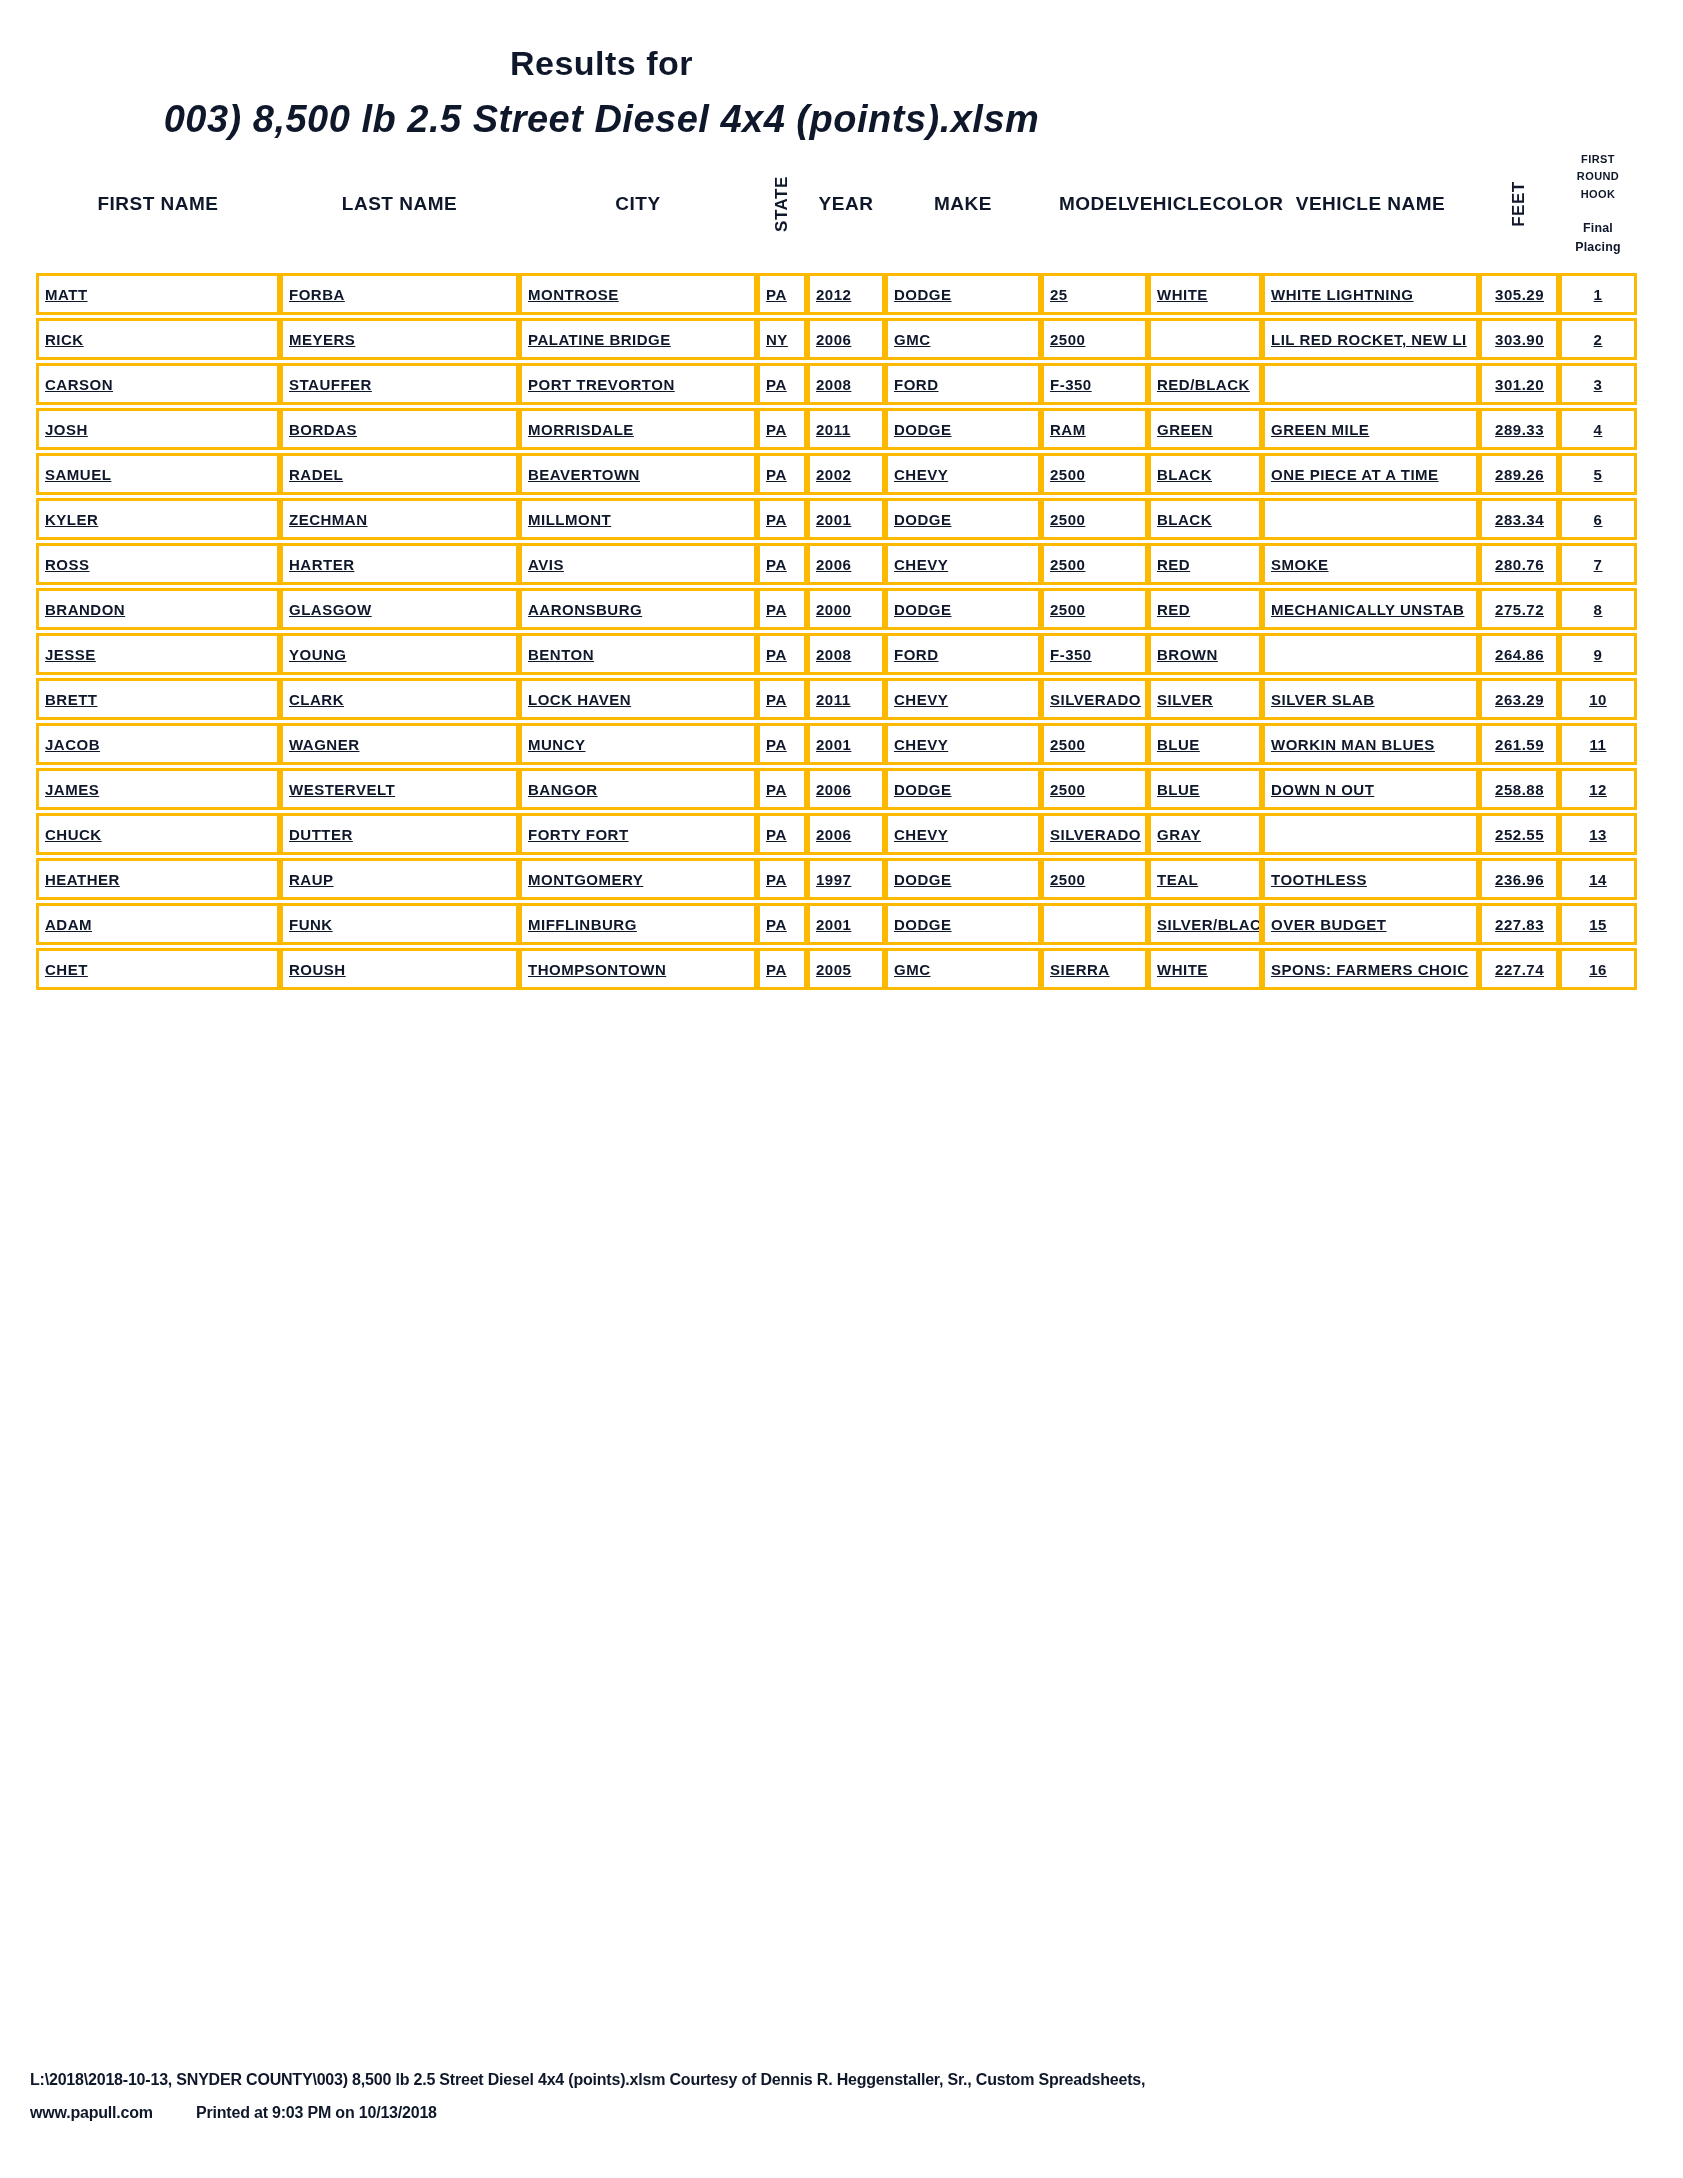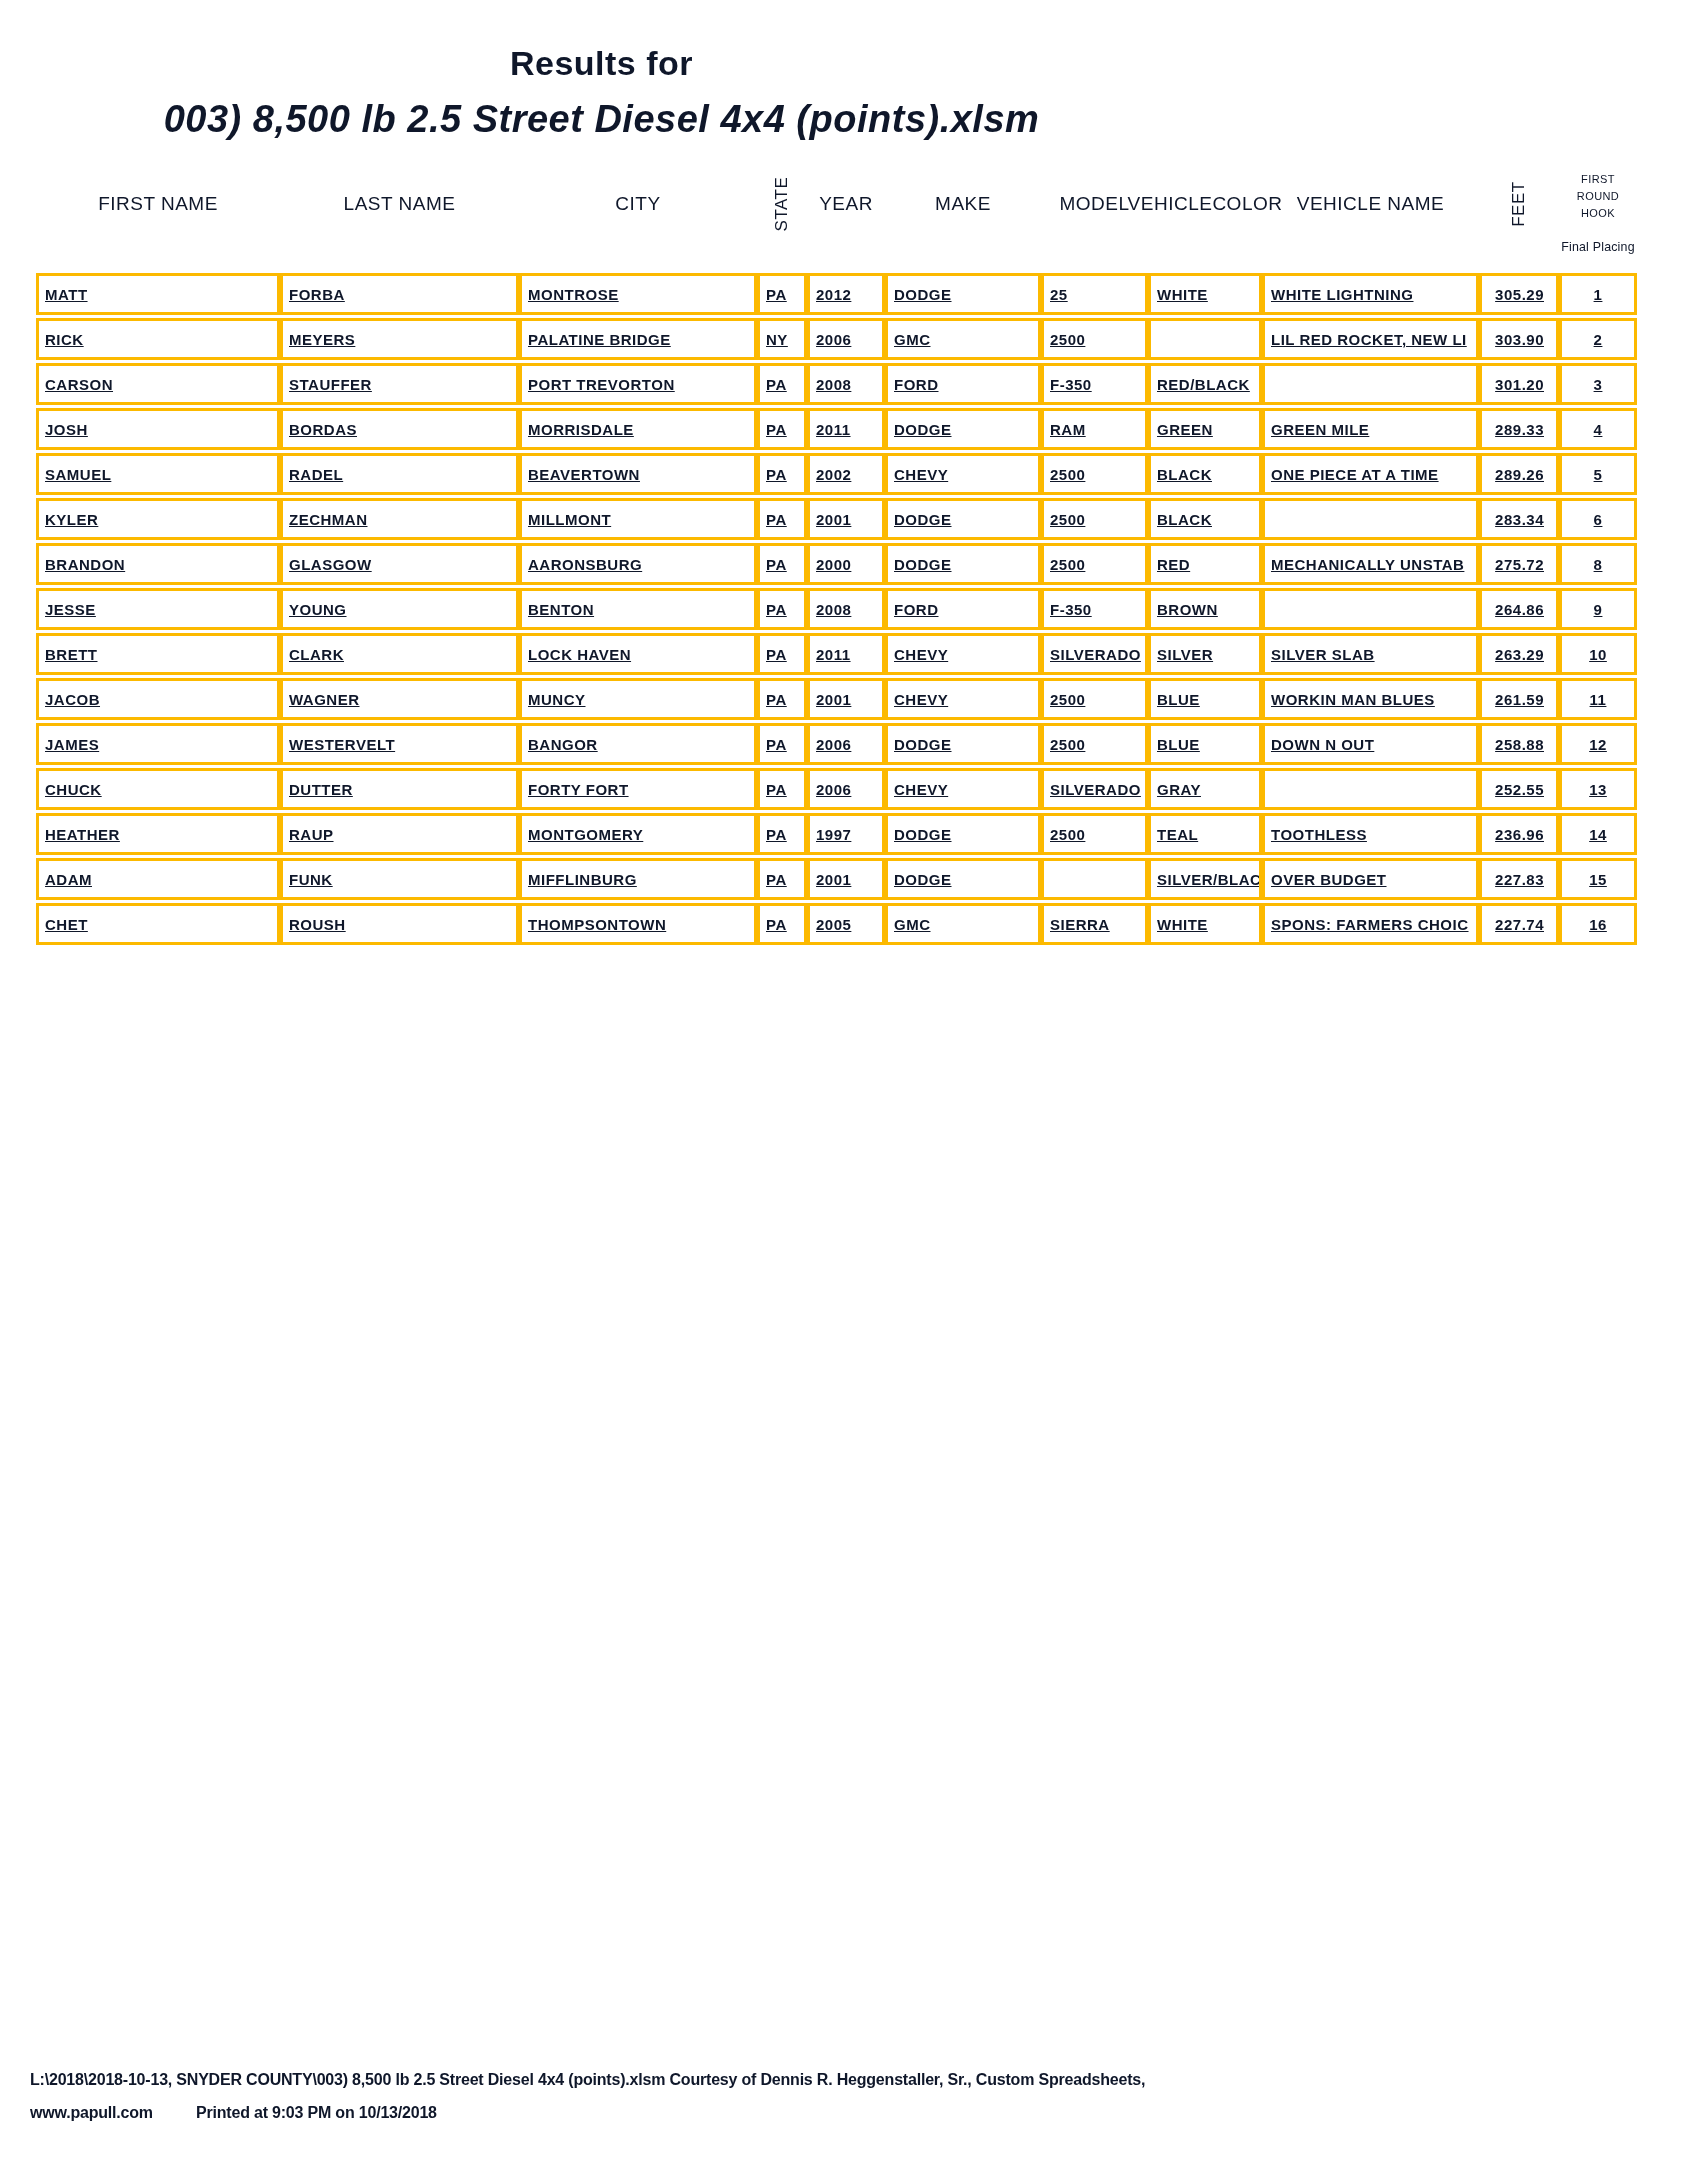--- a/index.html
+++ b/index.html
@@ -26,21 +26,21 @@
 
   .header {
     position: absolute;
     left: 36px; top: 137px;
     width: 1600px; height: 134px;
     display: grid;
     grid-template-columns: 244px 239px 238px 50px 78px 156px 107px 114px 217px 80px 78px;
   }
   .hcell {
     display: flex; align-items: center; justify-content: center;
-    font-weight: normal; font-size: 19px; letter-spacing: 0.5px;
+    font-weight: bold; font-size: 19px; letter-spacing: 0.5px;
     text-align: center; line-height: 1.3;
   }
   .hcell.stack { flex-direction: row; }
   .hcell.rot span { transform: rotate(-90deg); white-space: nowrap; font-size: 17px; }
   .hcell.placing {
     flex-direction: column; justify-content: flex-end;
     padding-bottom: 14px; line-height: 1.55;
   }
   .hcell.placing .ph1 { font-size: 11px; letter-spacing: 0.4px; }
   .hcell.placing .ph2 { font-size: 12.4px; letter-spacing: 0.2px; margin-top: 16px; }
@@ -208,20 +208,33 @@
       <td>PA</td>
       <td>2001</td>
       <td>DODGE</td>
       <td>2500</td>
       <td>BLACK</td>
       <td></td>
       <td class="num">283.34</td>
       <td class="ctr">6</td>
     </tr>
 
+    <tr>
+      <td>ROSS</td>
+      <td>HARTER</td>
+      <td>AVIS</td>
+      <td>PA</td>
+      <td>2006</td>
+      <td>CHEVY</td>
+      <td>2500</td>
+      <td>RED</td>
+      <td>SMOKE</td>
+      <td class="num">280.76</td>
+      <td class="ctr">7</td>
+    </tr>
 
     <tr>
       <td>BRANDON</td>
       <td>GLASGOW</td>
       <td>AARONSBURG</td>
       <td>PA</td>
       <td>2000</td>
       <td>DODGE</td>
       <td>2500</td>
       <td>RED</td>

